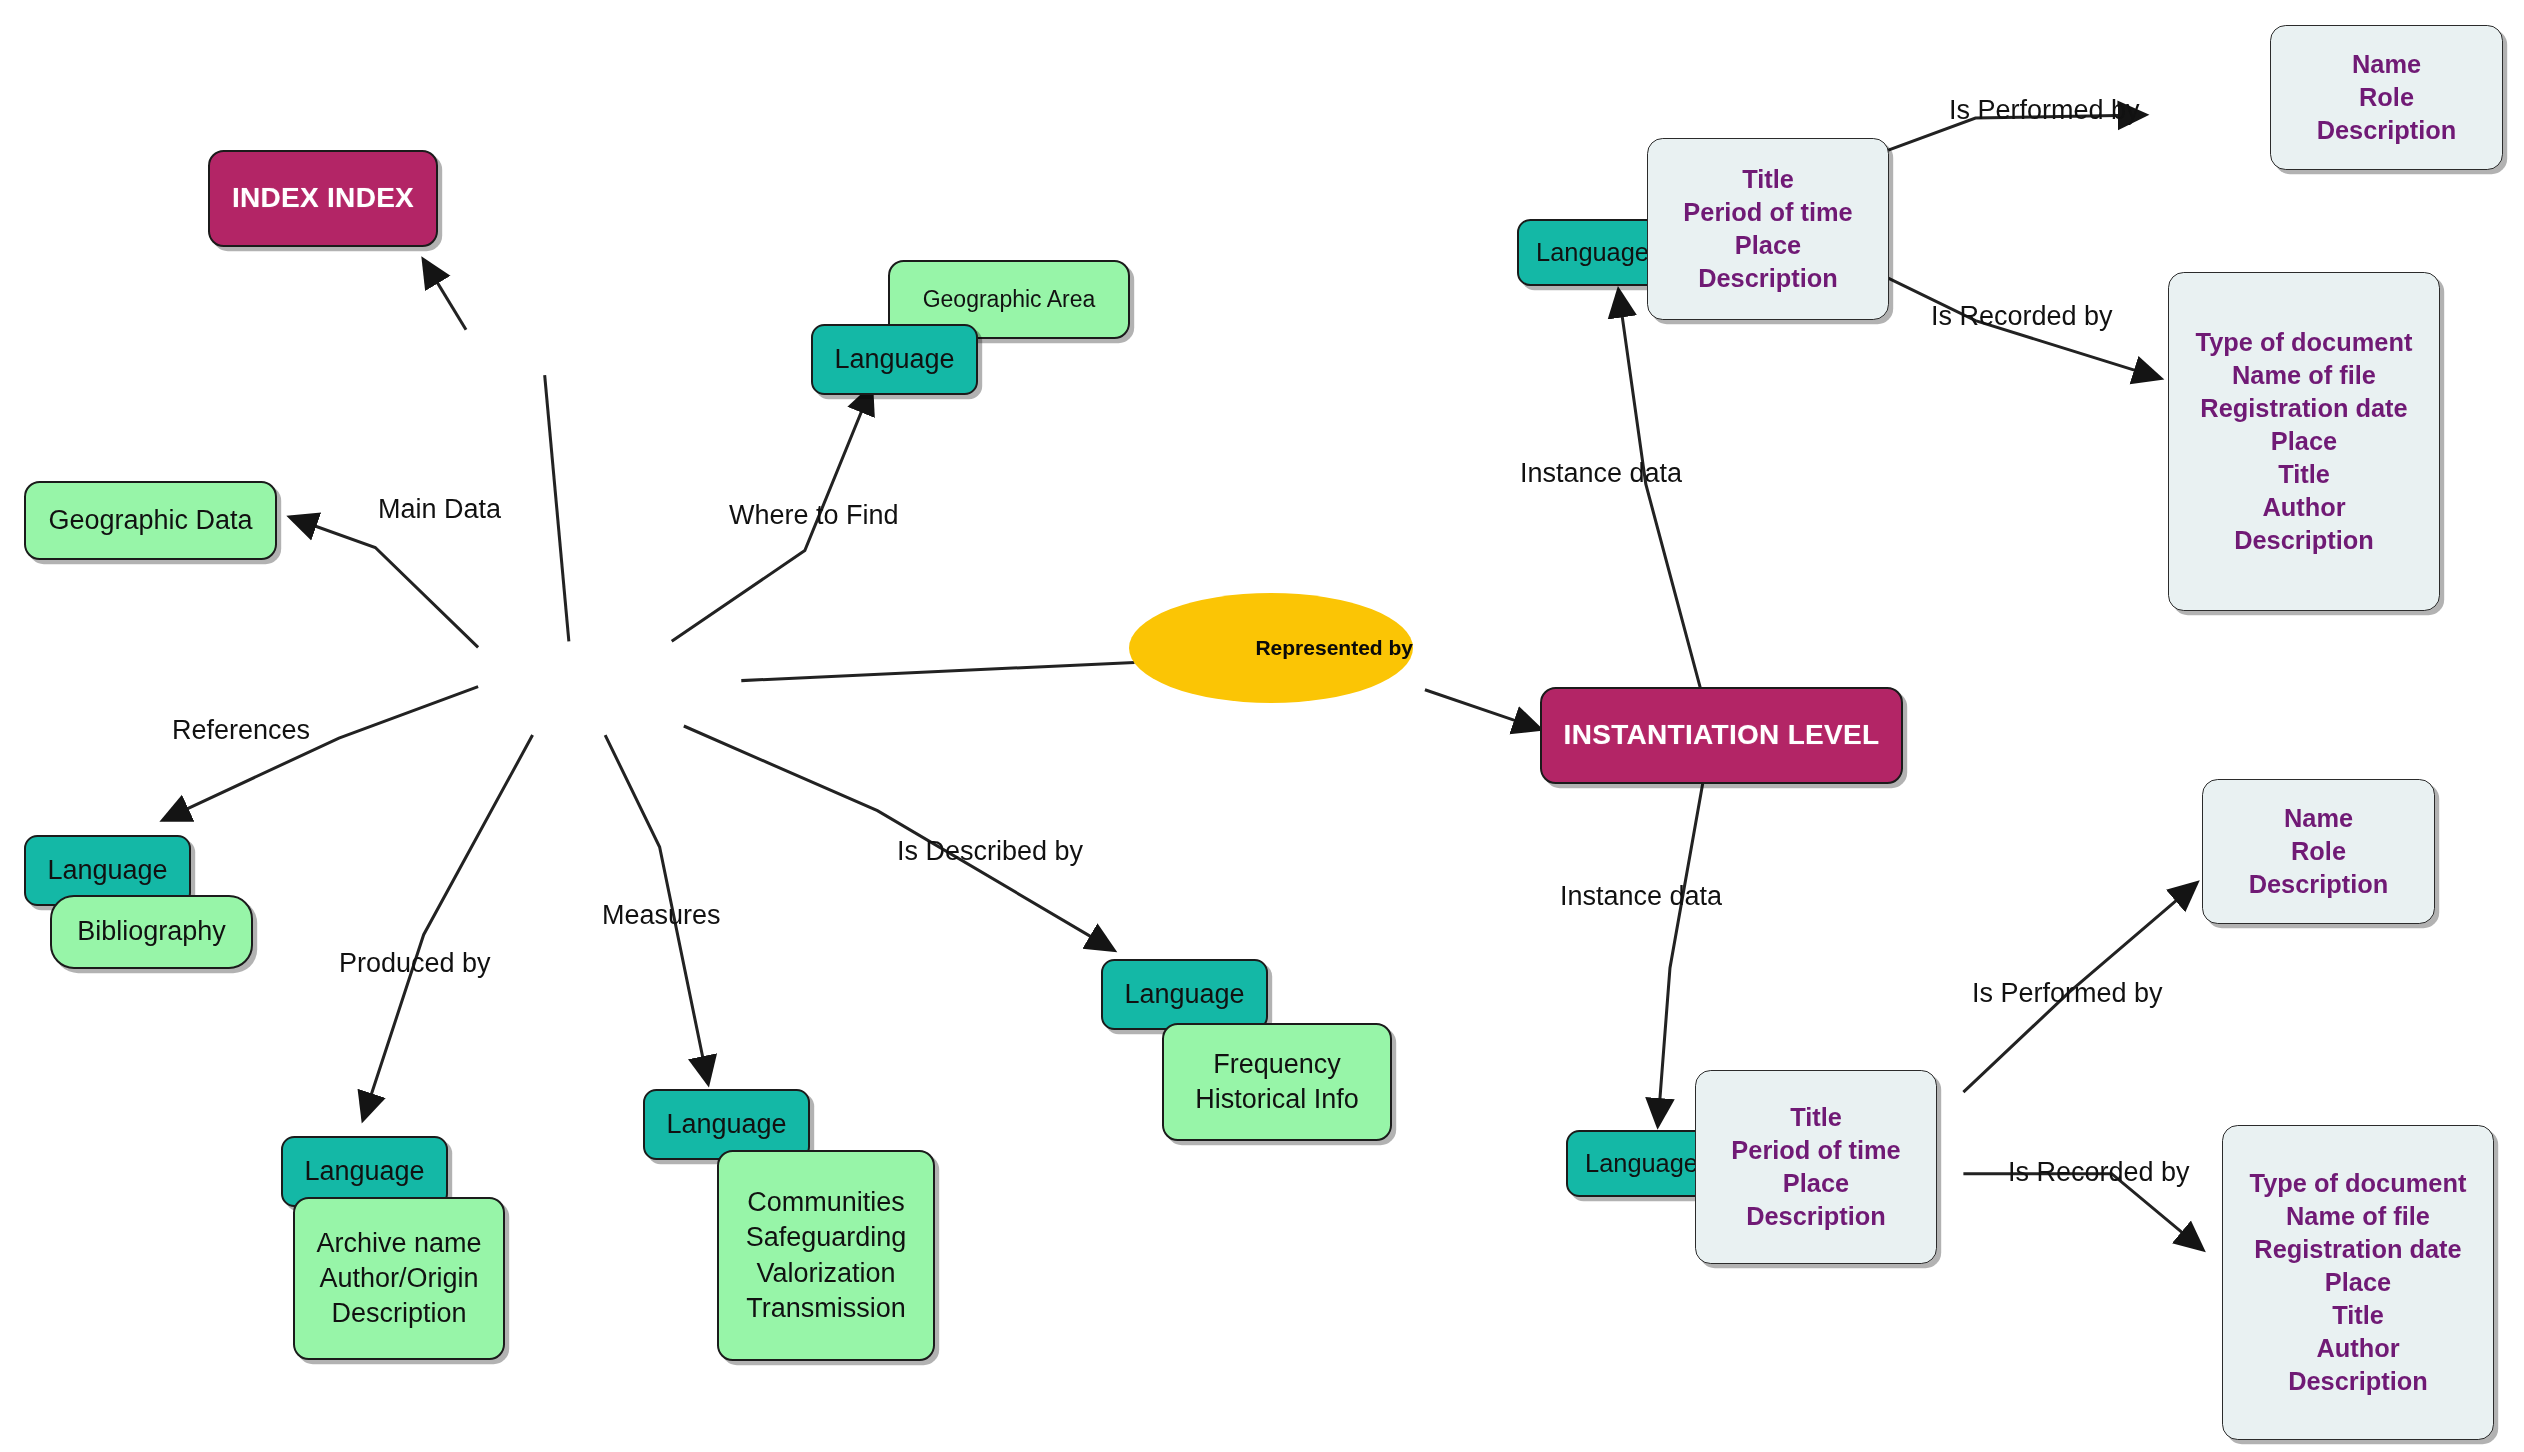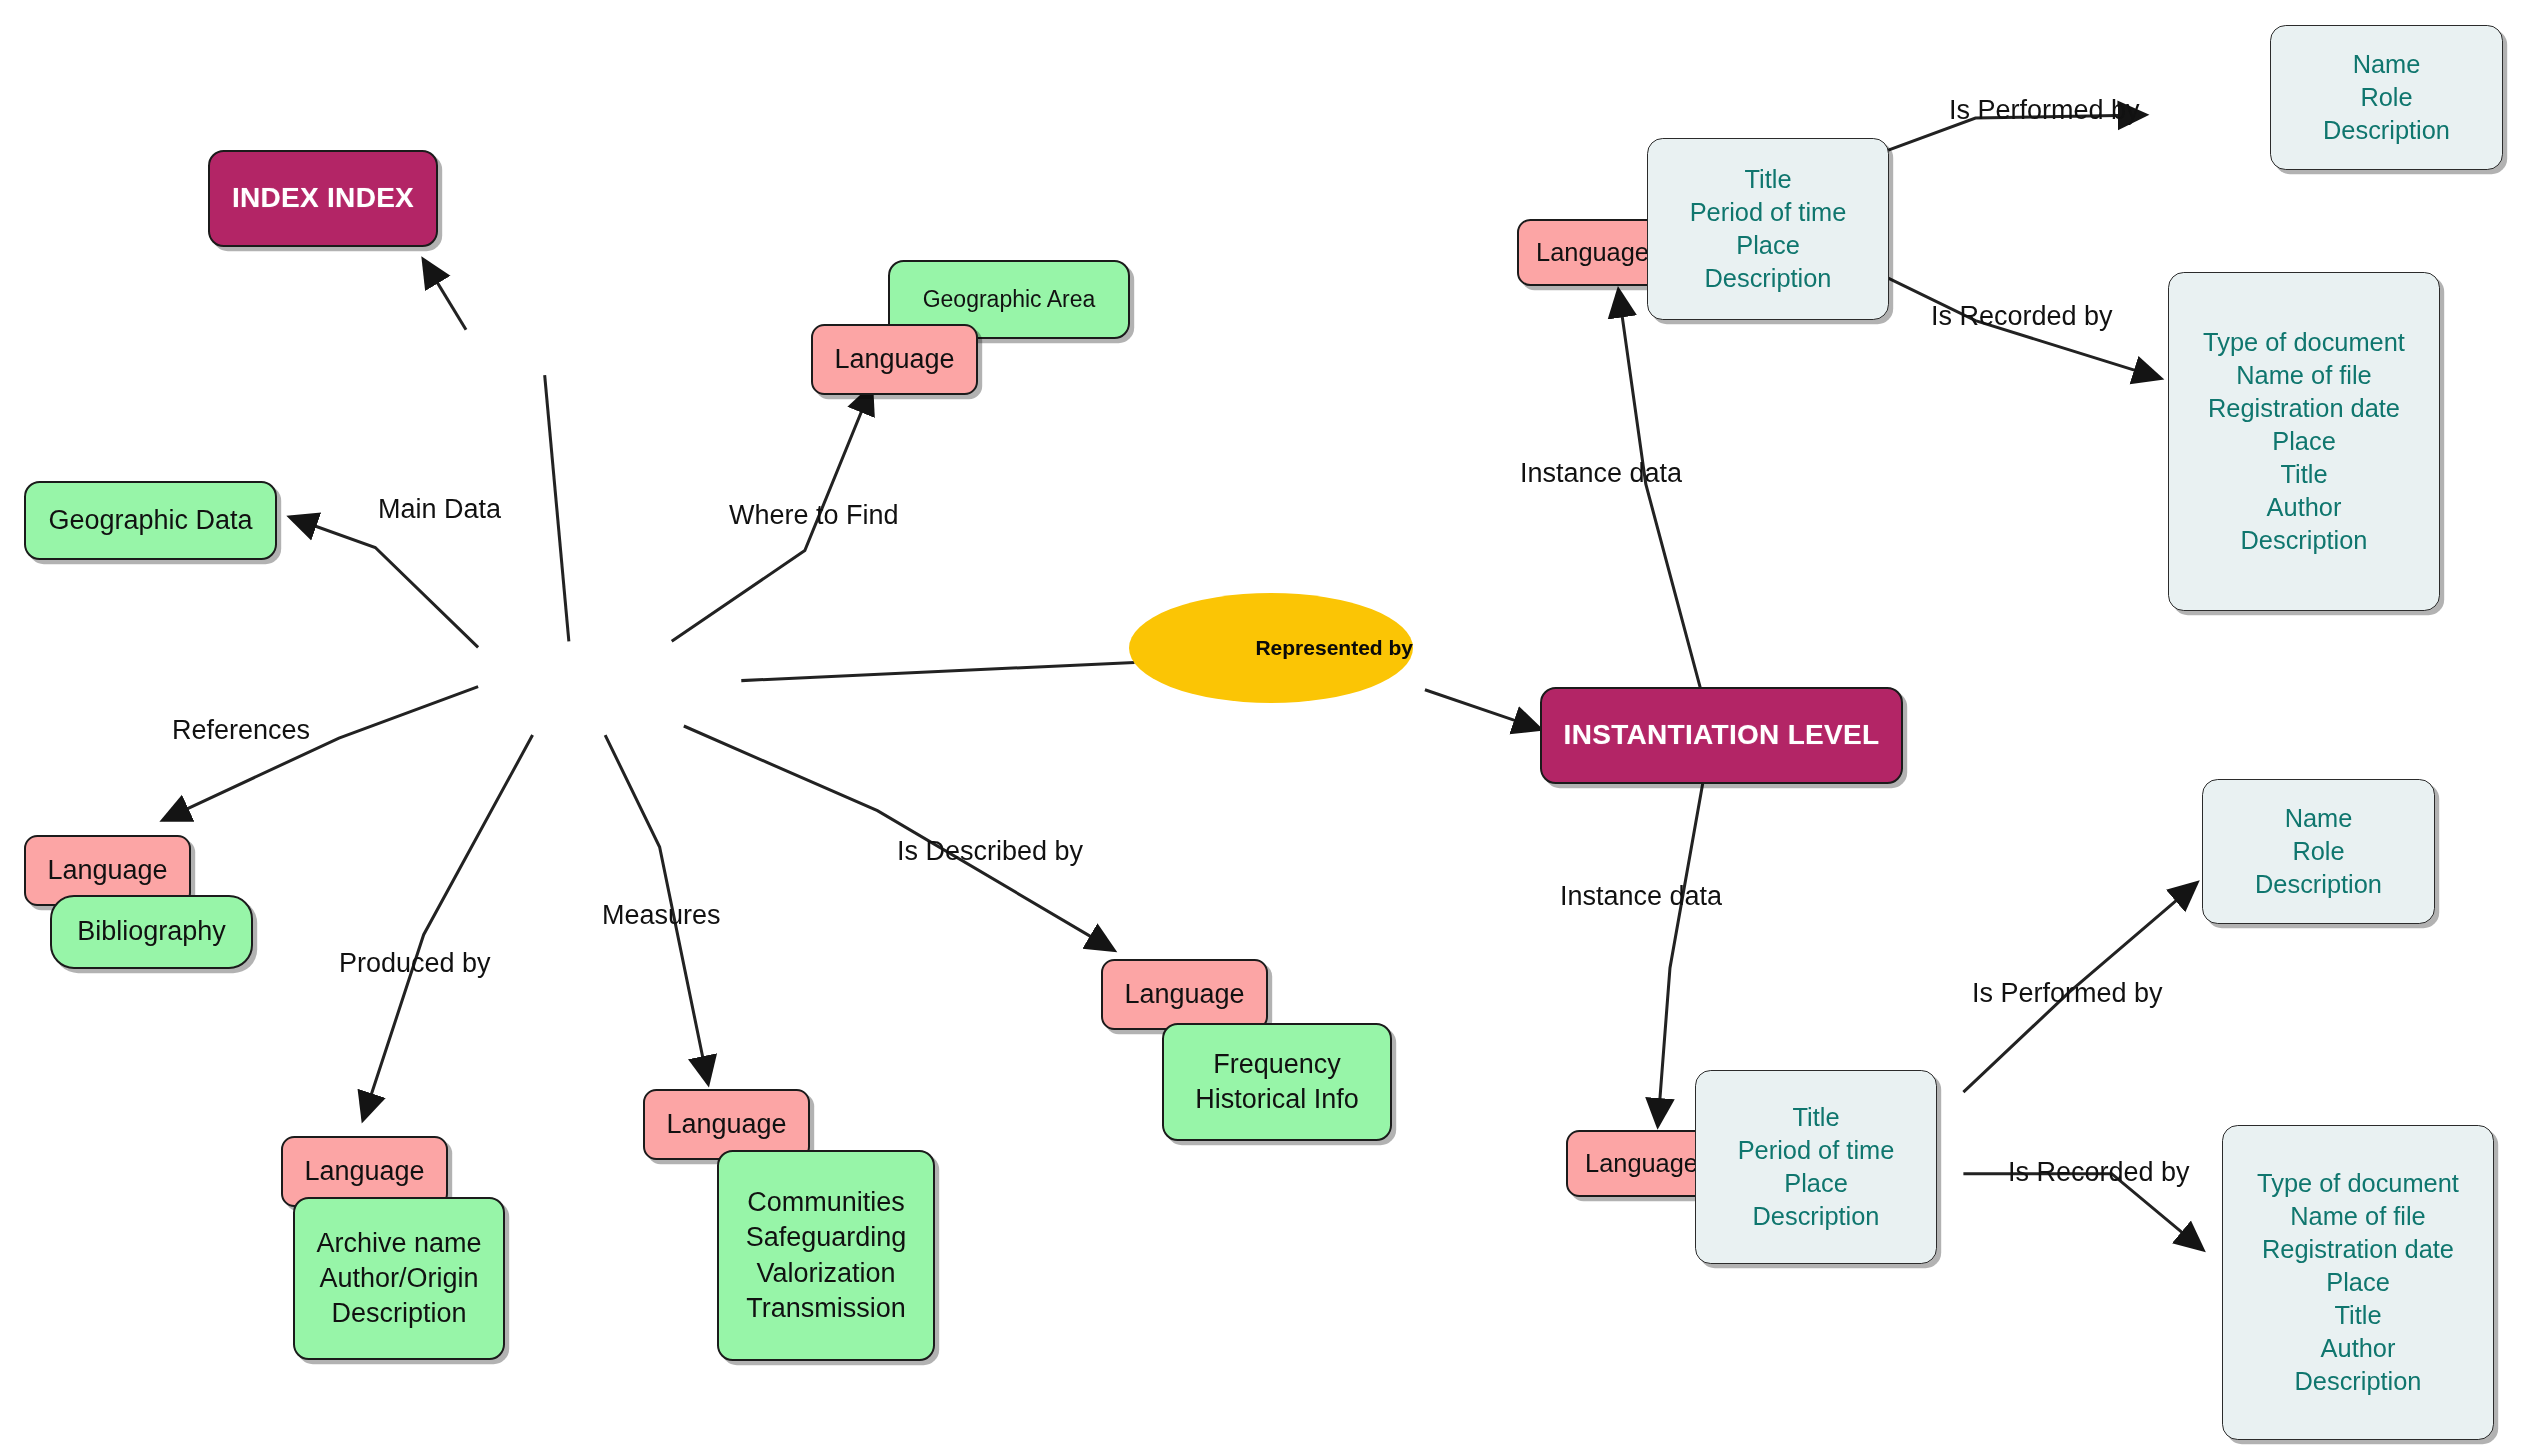--- a/index.html
+++ b/index.html
@@ -49,37 +49,37 @@
   .node-rel {
     background: #fbc505;
     color: #0a0a0a;
     font-weight: bold;
     border-radius: 50%;
     border: none;
     box-shadow: none;
     text-shadow: 0 0 0.6px rgba(0,0,0,0.2);
   }
   .node-lang {
-    background: #fca5a5;
+    background: #14b8a6;
     color: #111111;
     border-radius: 13.3px;
     font-weight: normal;
   }
   .node-green {
     background: #97f5a8;
     color: #111111;
     border-radius: 15.7px;
     font-weight: normal;
   }
   .node-gray {
     background: #e9f1f2;
-    color: #0f766e;
+    color: #701a75;
     border-radius: 15.7px;
     border: 1.8px solid #2b2b2b;
-    font-weight: normal;
+    font-weight: bold;
   }
   .edge-label {
     position: absolute;
     color: #111111;
     background: transparent;
     white-space: nowrap;
     line-height: 1;
   }
   .node .line { display: block; width: 100%; }
 </style>

